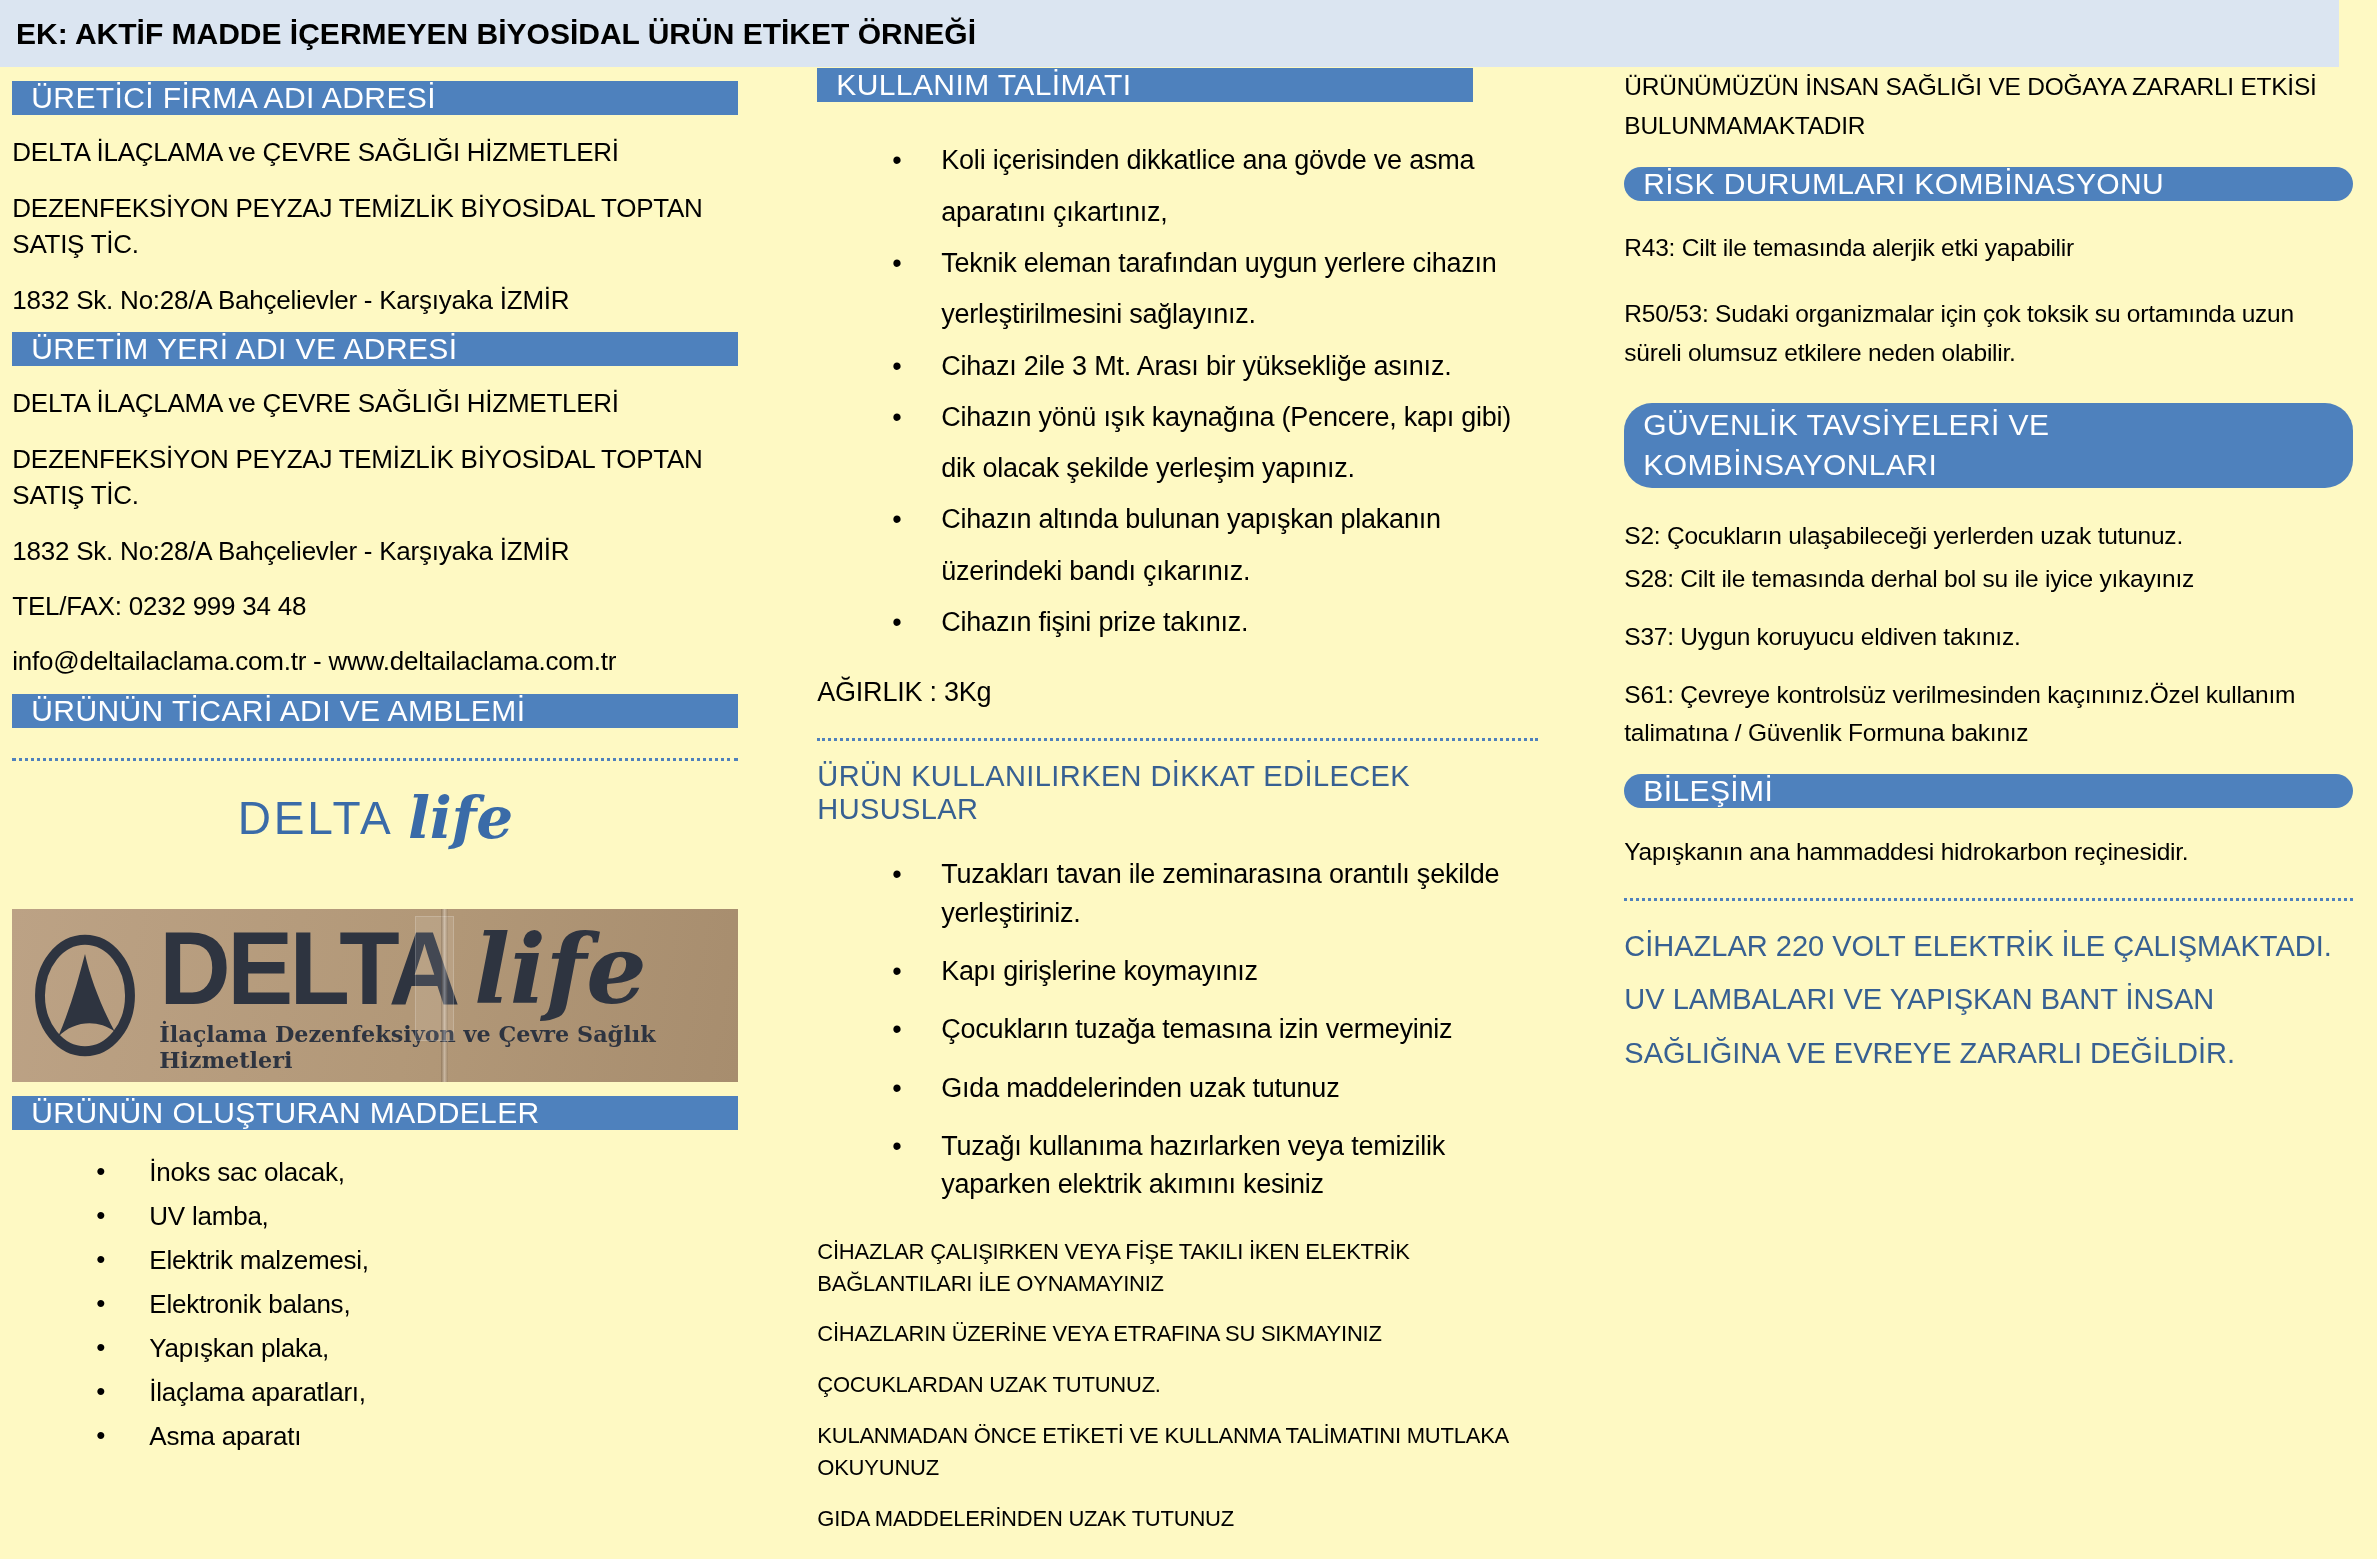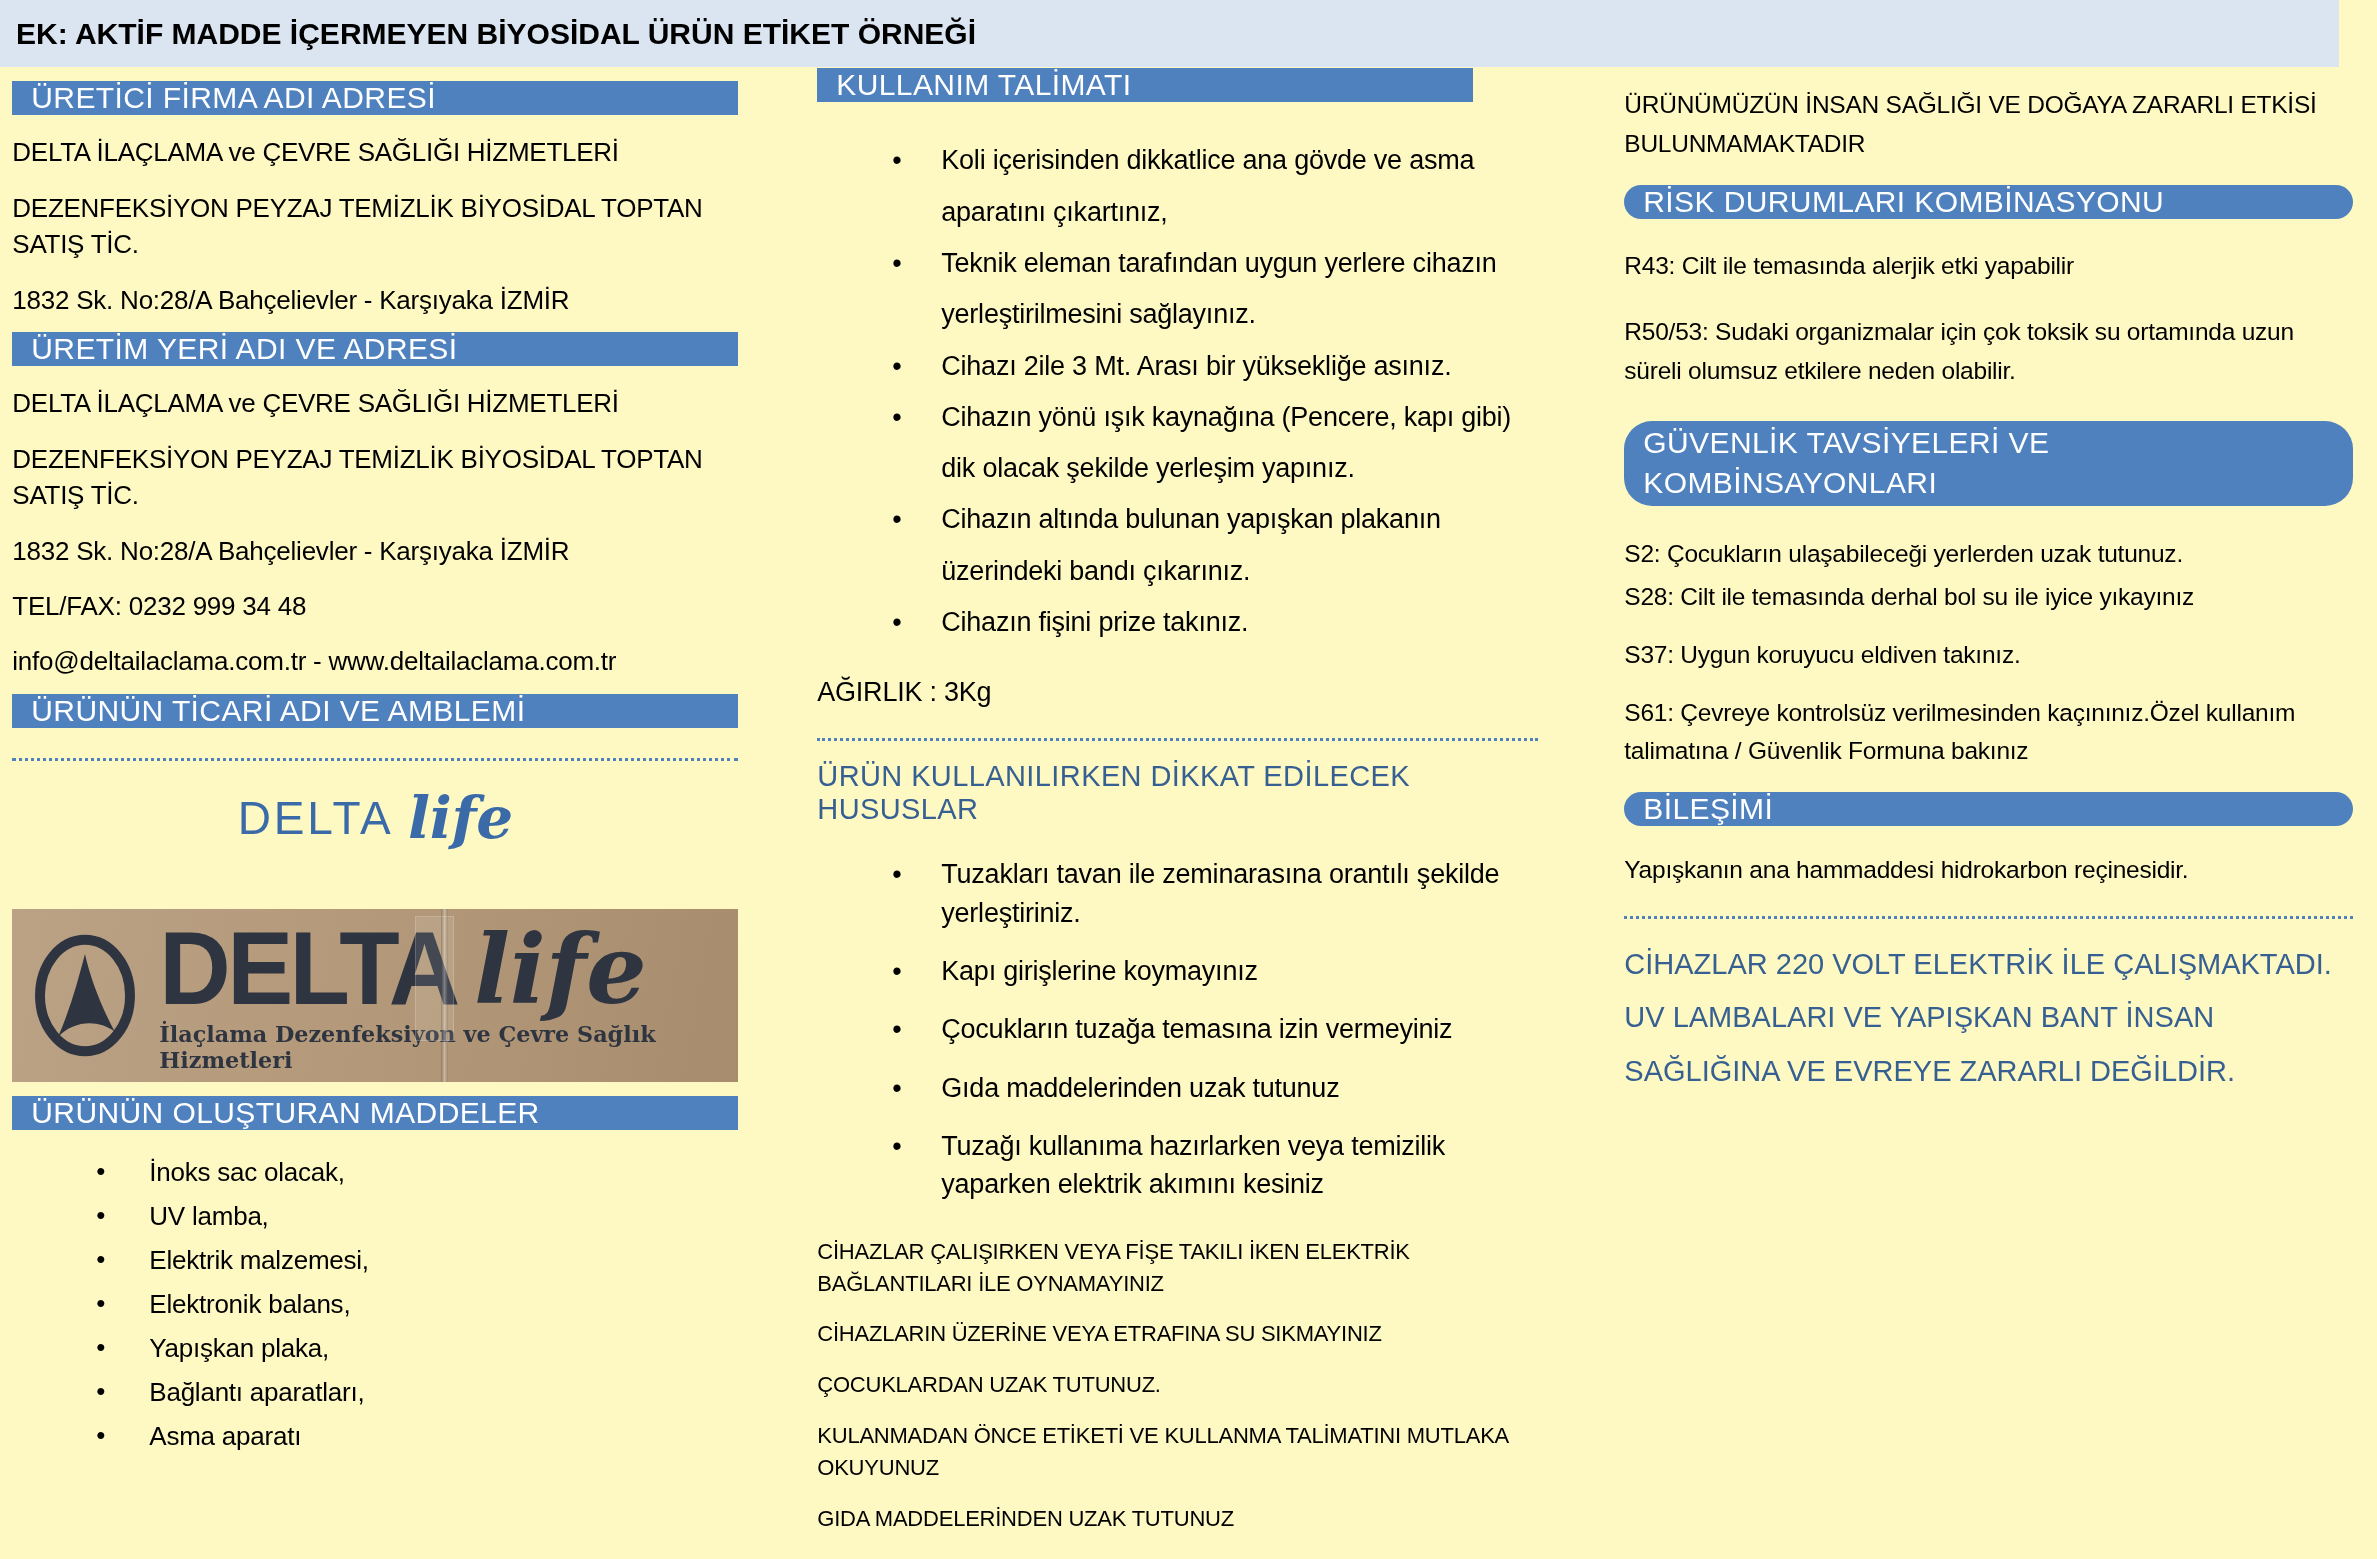--- a/index.html
+++ b/index.html
@@ -103,21 +103,21 @@
   }
   ul.cautions li::before{content:"•";position:absolute;left:75px;}
   
   .weight{font-size:27px;margin-top:29px;}
   .subhead{
     color:#376092;font-size:29px;letter-spacing:0.4px;margin-top:19px;
   }
   .warning{font-size:22px;line-height:1.45;margin:0 0 19px 0;}
   .warnings{margin-top:32px;}
   
-  .col3 .intro{font-size:24.5px;line-height:1.6;margin-top:18px;}
+  .col3 .intro{font-size:24.5px;line-height:1.6;}
   .col3 .bar{margin-top:21.6px;border-radius:28px;}
   .col3 .bar-safety{margin-top:30px;}
   .r-line{font-size:24.5px;line-height:1.6;margin-top:27px;}
   .s-line{font-size:24.5px;line-height:1.55;margin-top:5.8px;}
   .s-first{margin-top:29px;}
   .s-gap{margin-top:20px;}
   .note{
     color:#376092;font-size:29px;line-height:1.85;margin-top:19px;
     letter-spacing:0;
   }
@@ -171,21 +171,21 @@
         <div class="photo-crease"></div>
       </div>
 
       <div class="bar">ÜRÜNÜN OLUŞTURAN MADDELER</div>
       <ul class="blist materials">
         <li>İnoks sac olacak,</li>
         <li>UV lamba,</li>
         <li>Elektrik malzemesi,</li>
         <li>Elektronik balans,</li>
         <li>Yapışkan plaka,</li>
-        <li>Bağlantı aparatları,</li>
+        <li>İlaçlama aparatları,</li>
         <li>Asma aparatı</li>
       </ul>
     </div>
 
     <div class="col col2">
       <div class="bar">KULLANIM TALİMATI</div>
       <ul class="blist instructions">
         <li>Koli içerisinden dikkatlice ana gövde ve asma aparatını çıkartınız,</li>
         <li>Teknik eleman tarafından uygun yerlere cihazın yerleştirilmesini sağlayınız.</li>
         <li>Cihazı 2ile 3 Mt. Arası bir yüksekliğe asınız.</li>

